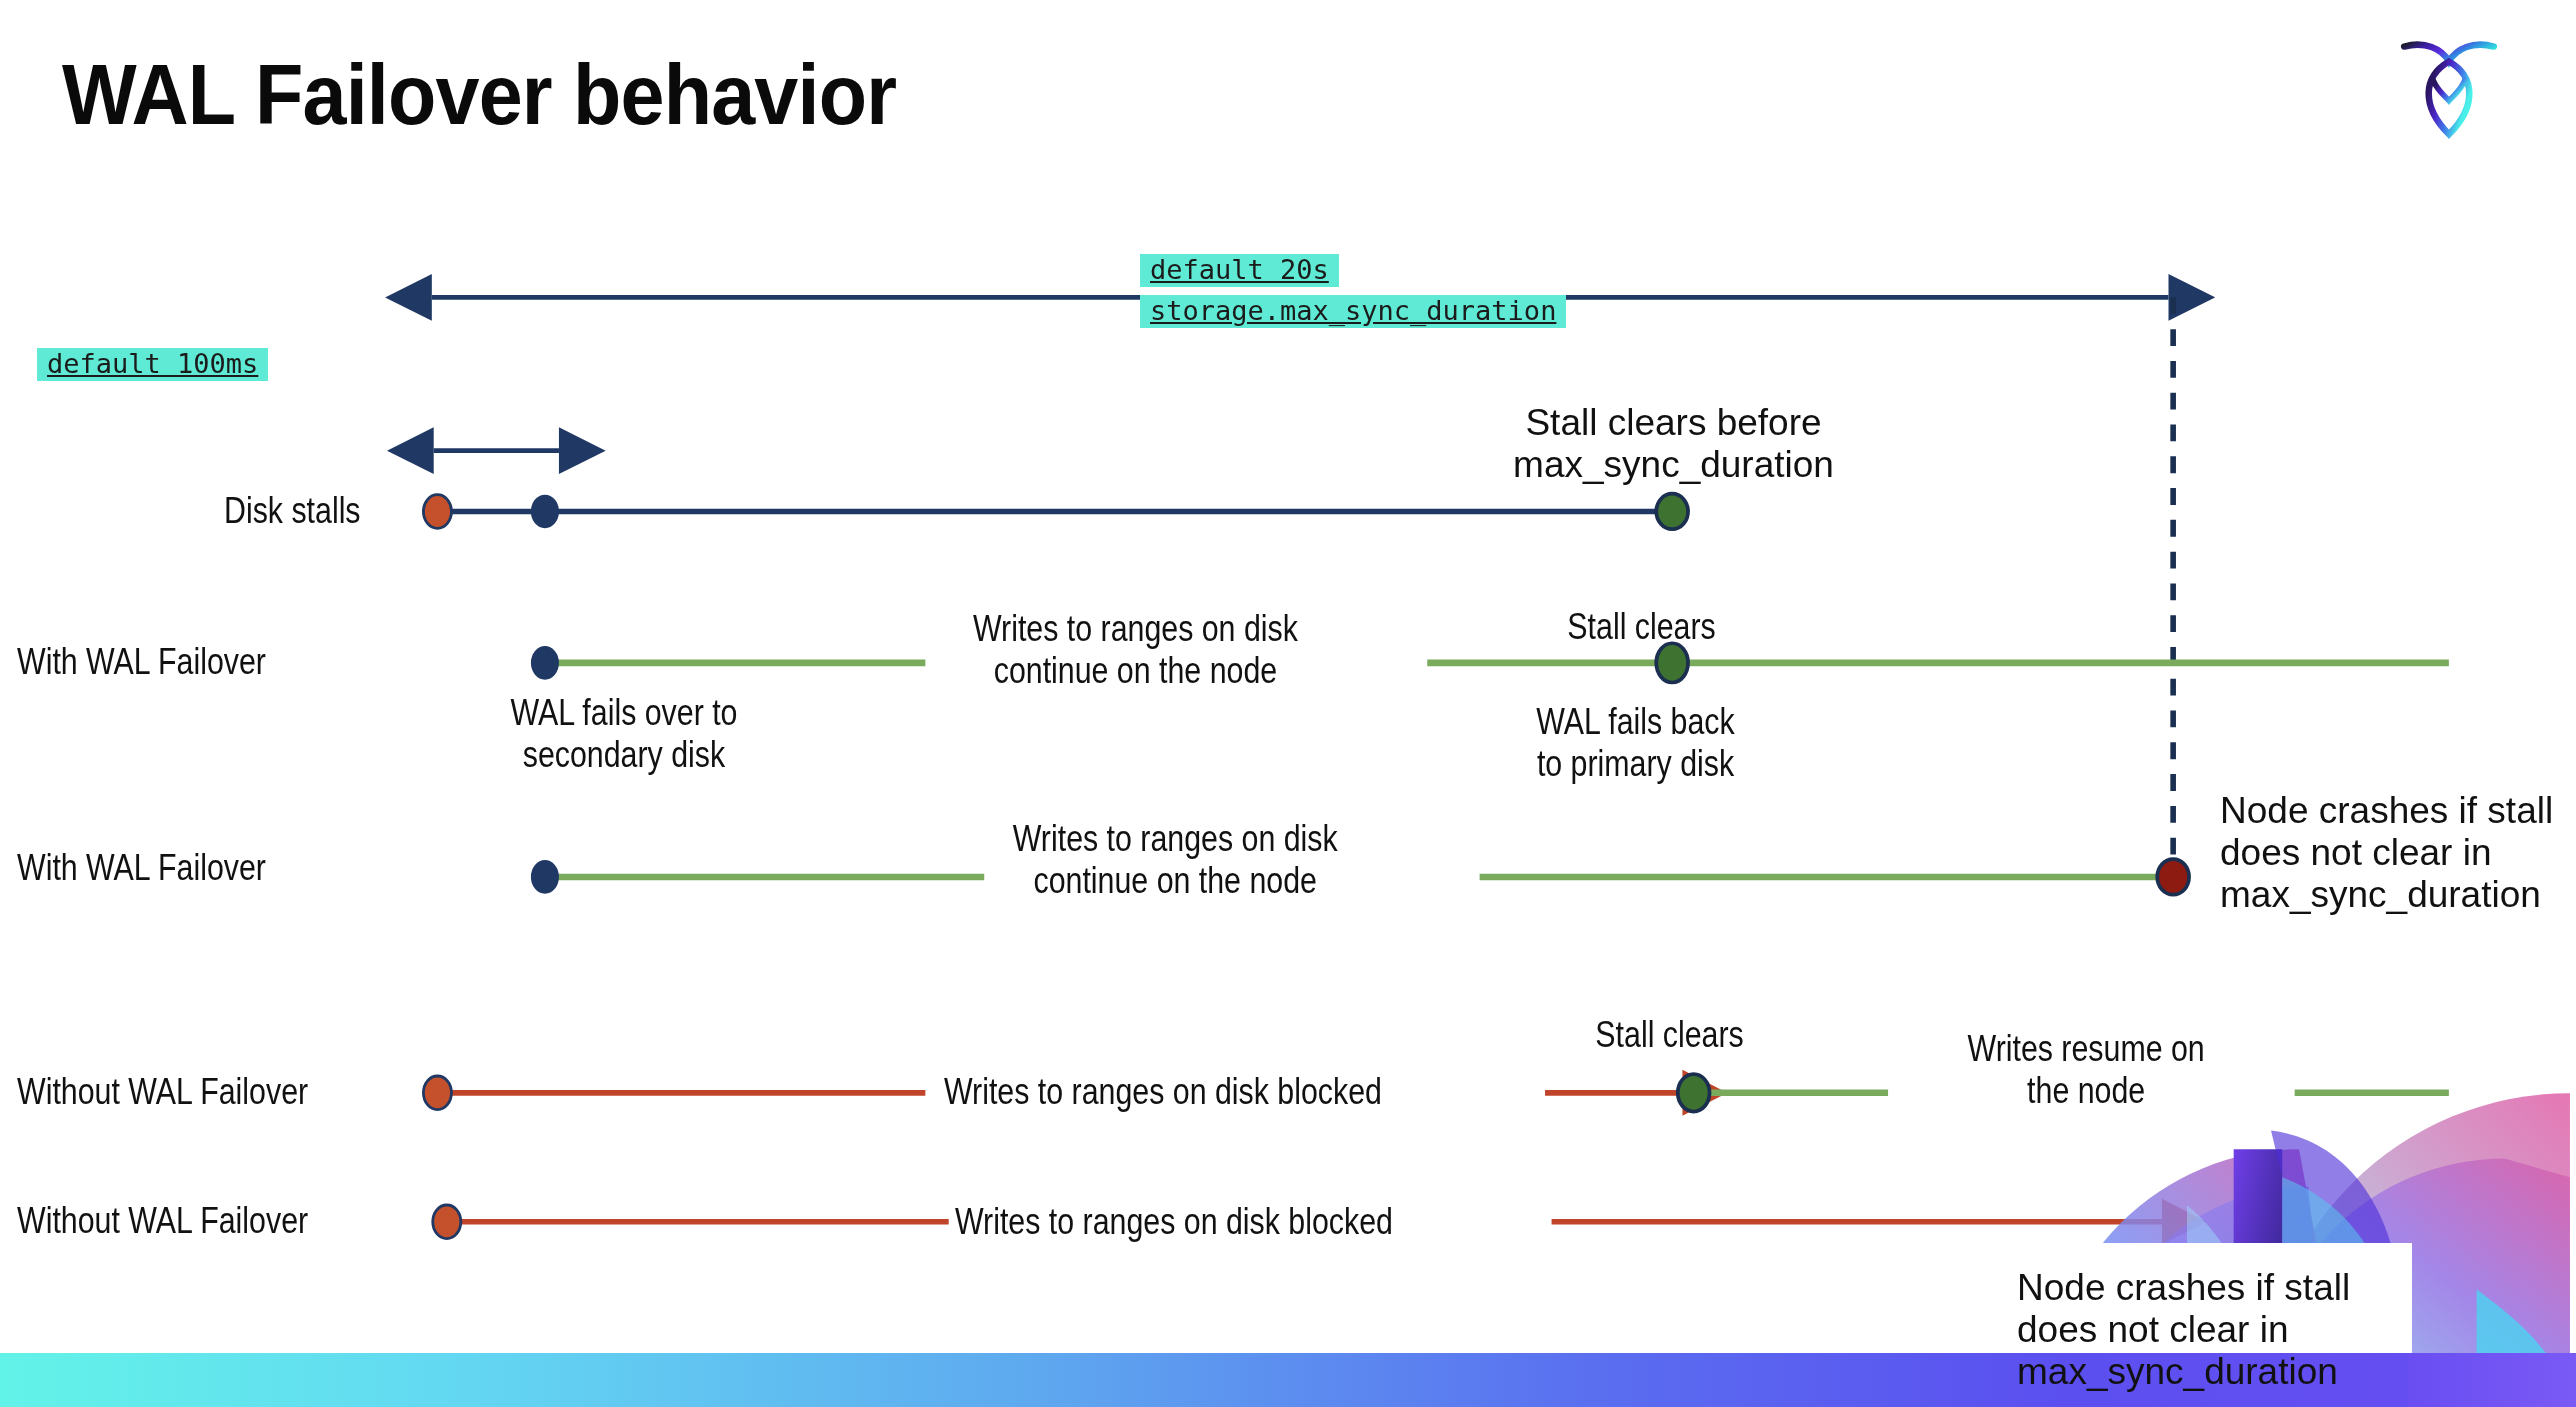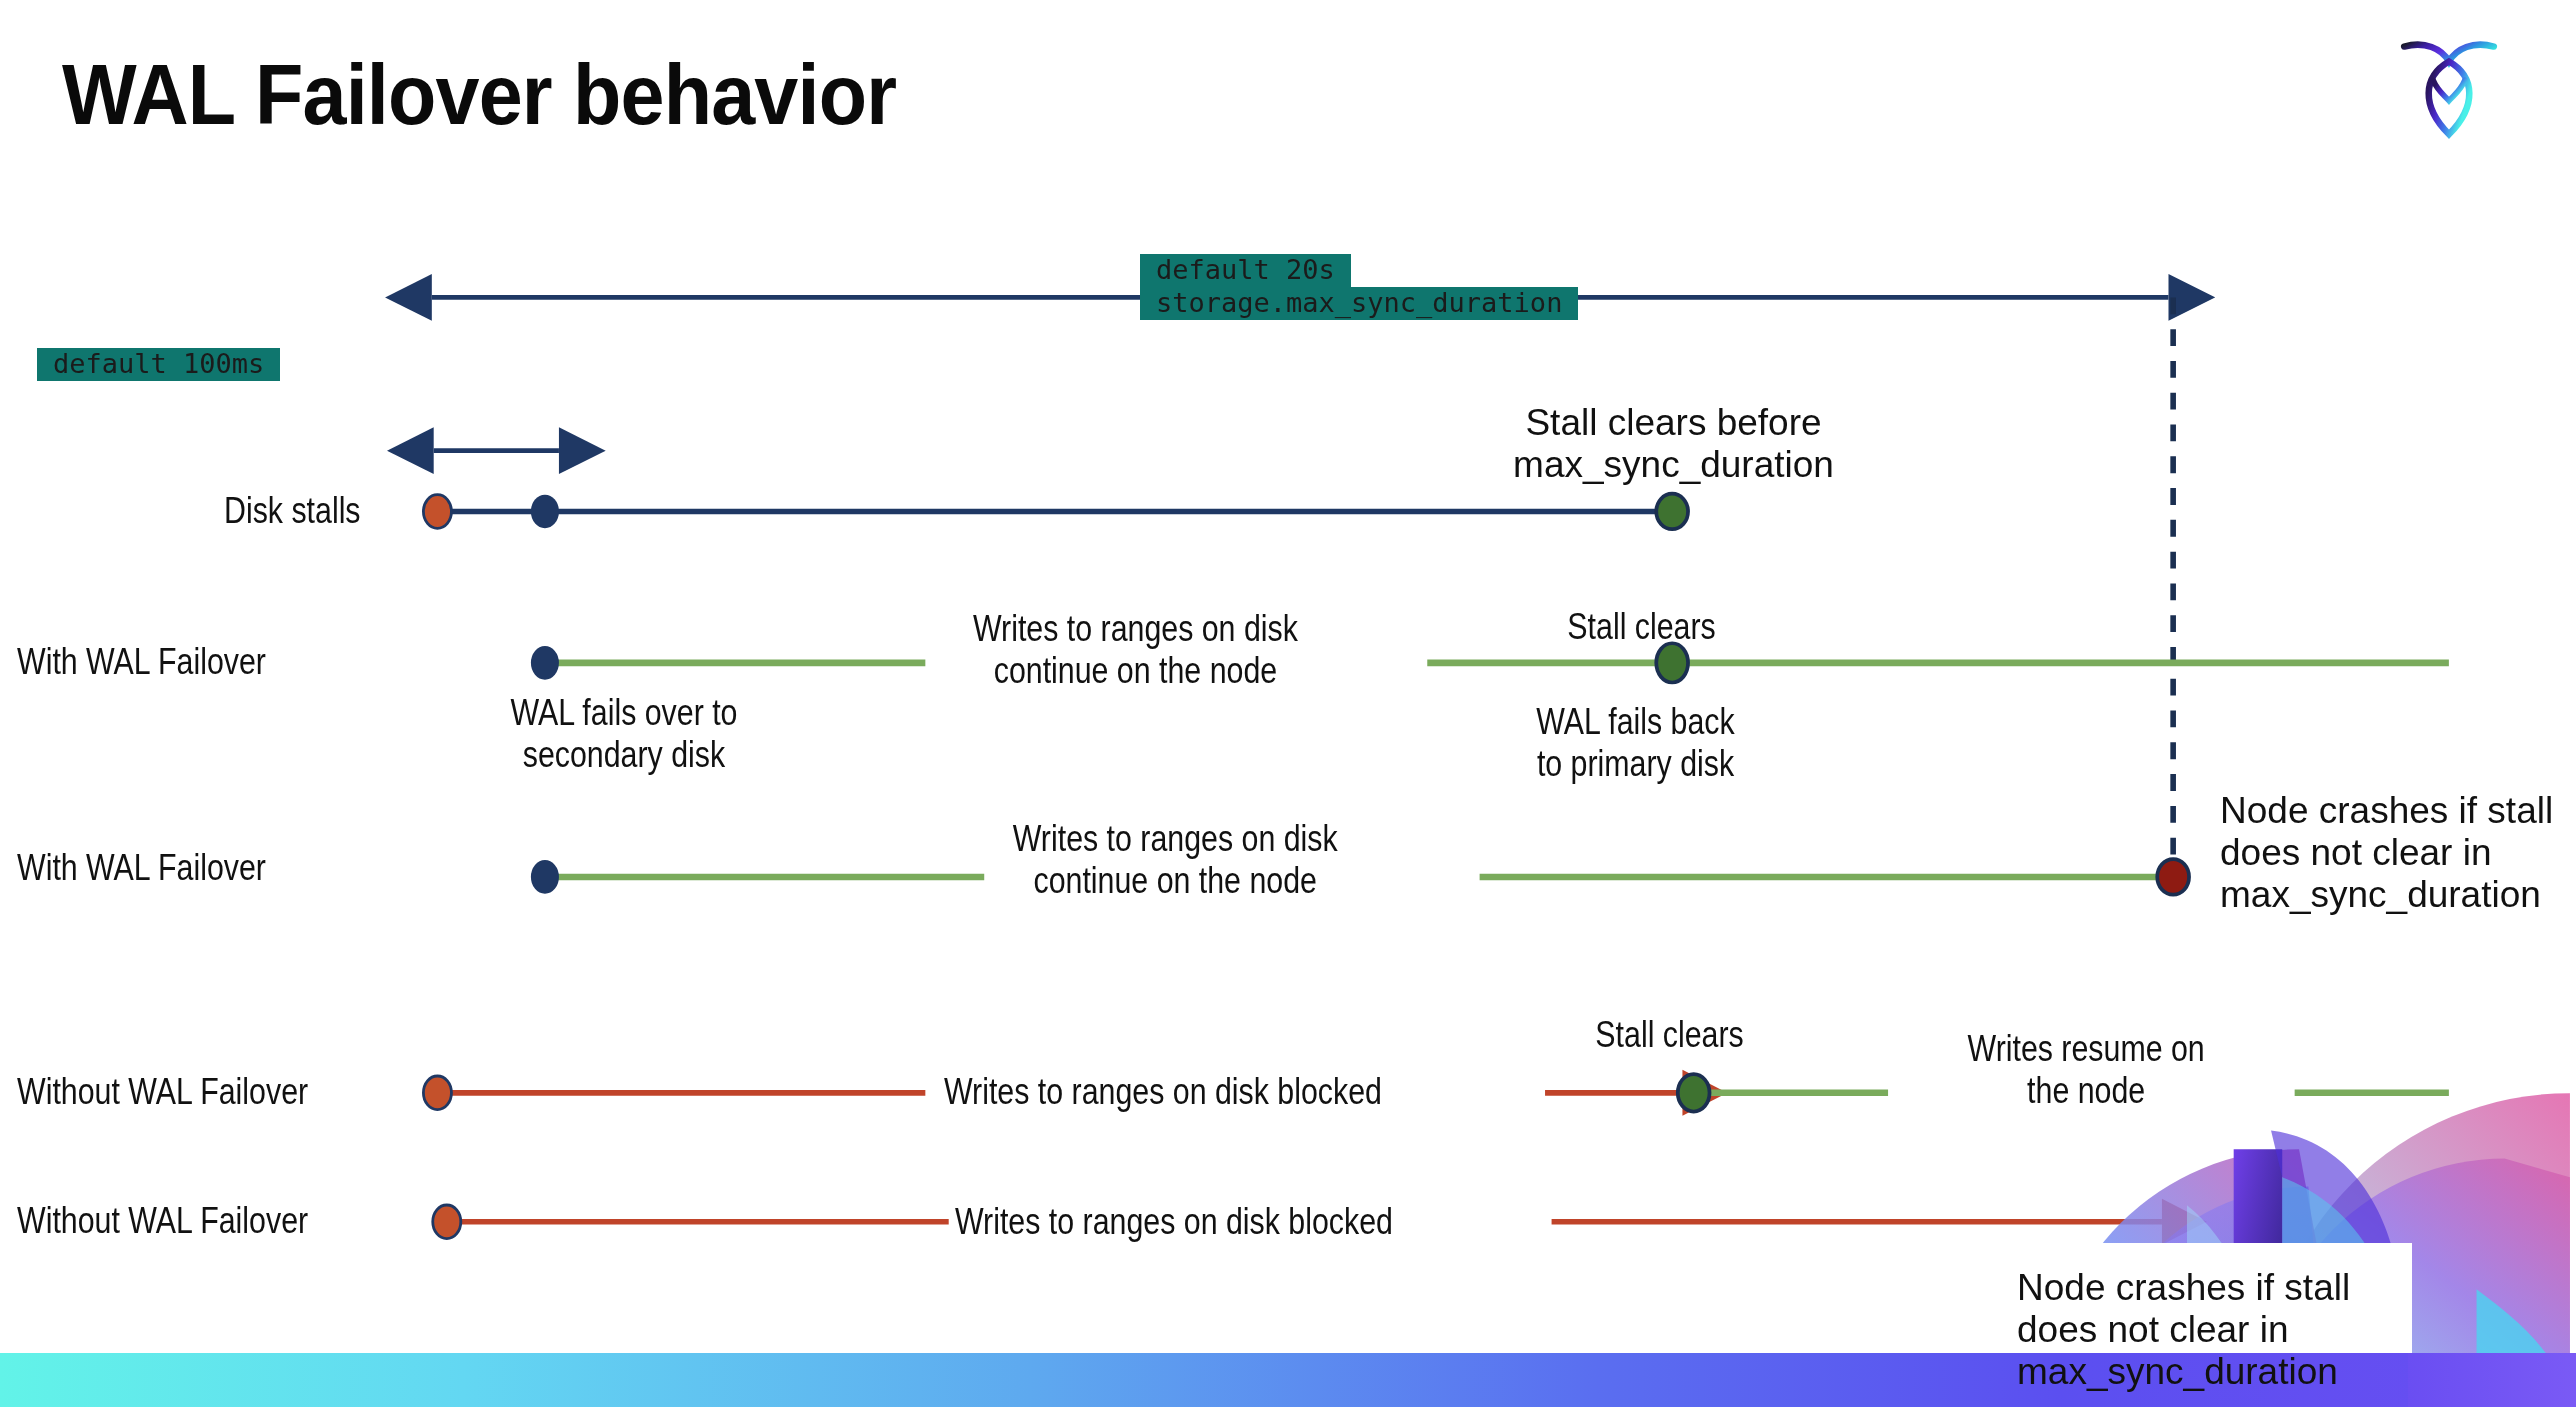--- a/index.html
+++ b/index.html
@@ -42,21 +42,21 @@
   
   .lbl{position:absolute;color:#111111;white-space:pre;}
   .cond{font-family:"Liberation Sans", sans-serif;transform:scaleX(0.82);transform-origin:left top;}
   .ctr{text-align:center;}
   .mono{
     font-family:"DejaVu Sans Mono","Liberation Mono",monospace;
     font-size:27px;color:#1b1b1b;background:#ededed;
     line-height:1.22;white-space:pre;display:inline-block;
   }
   .monoblock{position:absolute;}
-  .monoblock span{display:block;width:fit-content;background:#0f766e;padding:0 16px;}
+  .monoblock span{display:block;width:fit-content;background:#5eead4;padding:0 10px;text-decoration:underline;}
   .rowlabel{font-size:37px;}
   .ann{font-size:37px;line-height:1.14;}
 </style>
 </head>
 <body>
 
 <div id="slide">
 
   <div id="title">WAL Failover behavior</div>
 
@@ -182,21 +182,21 @@
       <path d="M560 420 C600 450 640 480 666 546 L560 546 Z" fill="#45d8f0" opacity="0.75"></path>
       <path d="M250 330 C300 370 330 440 336 540 L250 540 Z" fill="#9fd7fa" opacity="0.5"></path>
     </svg>
   </div>
   <div id="deco-mask"></div>
   <div id="bottombar"></div>
   <div id="deco-mask2"></div>
 
   <div class="monoblock" style="left:1140px;top:254px;">
     <span class="mono" style="white-space: pre-line;">default 20s</span>
-    <span class="mono" style="white-space: pre-line;">storage.max_sync_duration</span>
+    <span class="mono" style="white-space: pre-line; margin-top: 8px;">storage.max_sync_duration</span>
   </div>
 
   <div class="monoblock" style="left:37px;top:348px;text-align:center;">
     <span class="mono" style="white-space: pre-line;">default 100ms</span>
   </div>
 
   <div class="lbl cond rowlabel" style="left:224px;top:490px;width:243px;">Disk stalls</div>
 
   <div class="lbl cond rowlabel" style="left:17px;top:641px;width:393px;">With WAL Failover</div>
 

